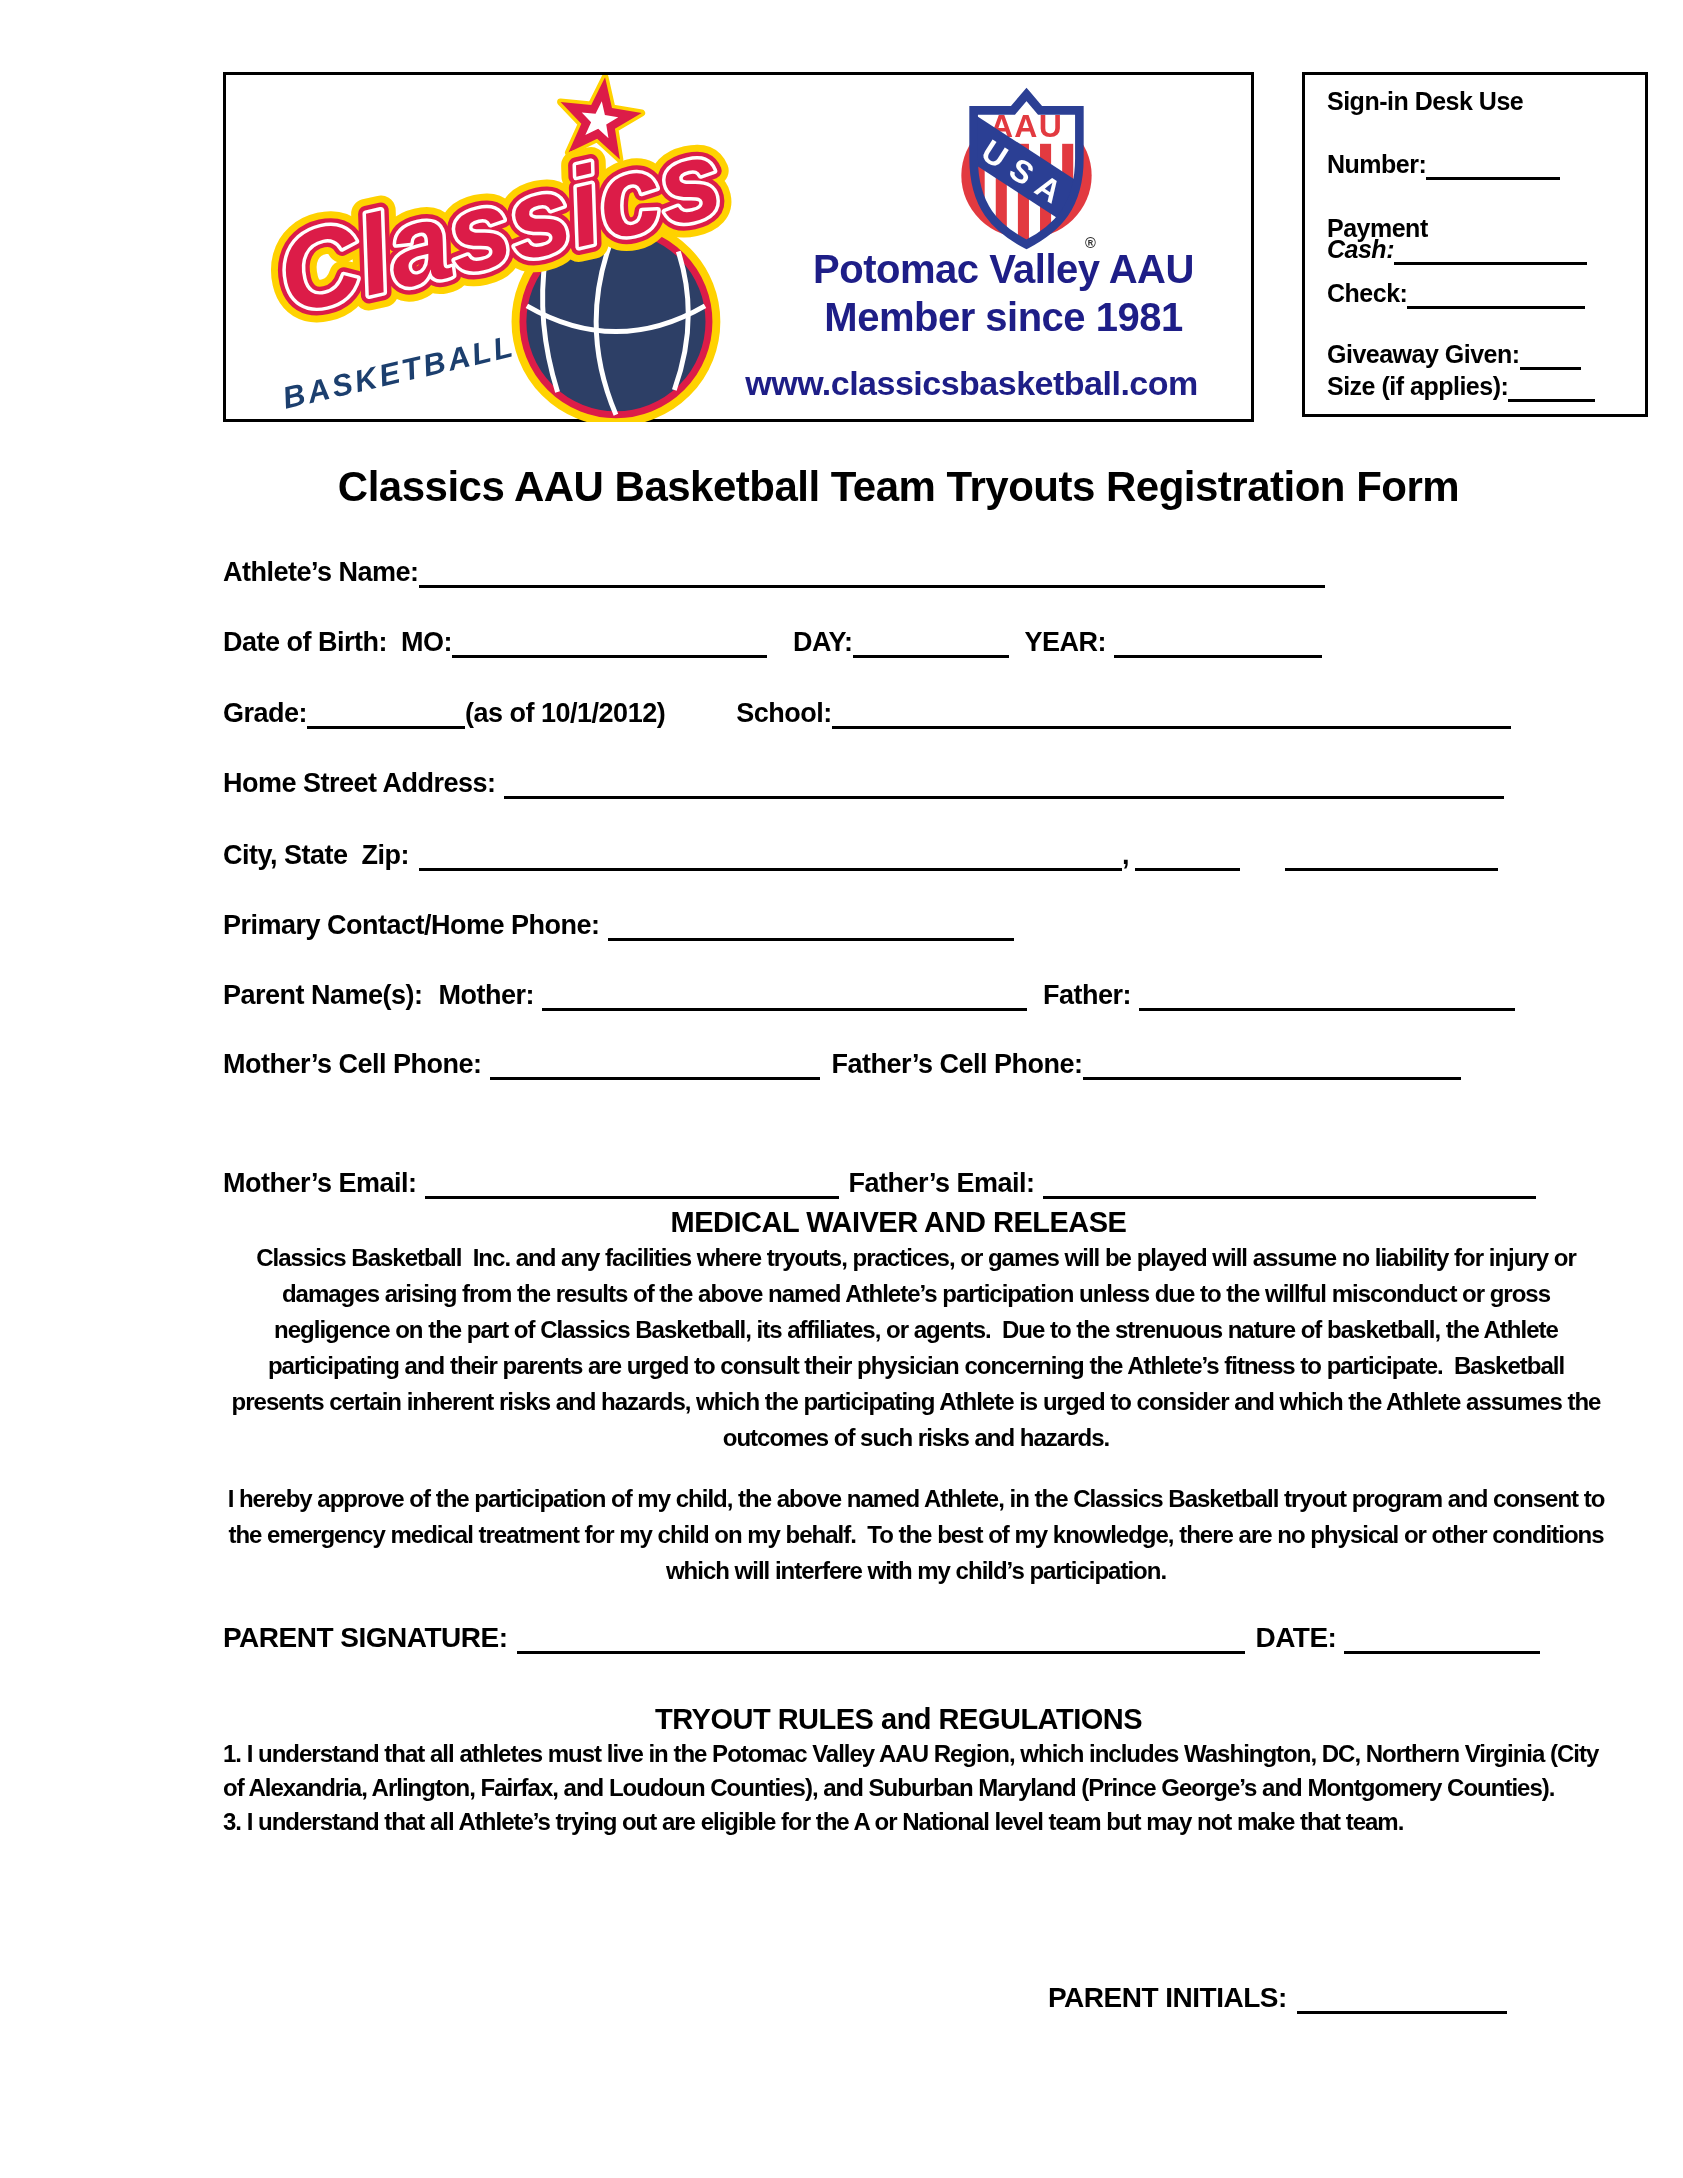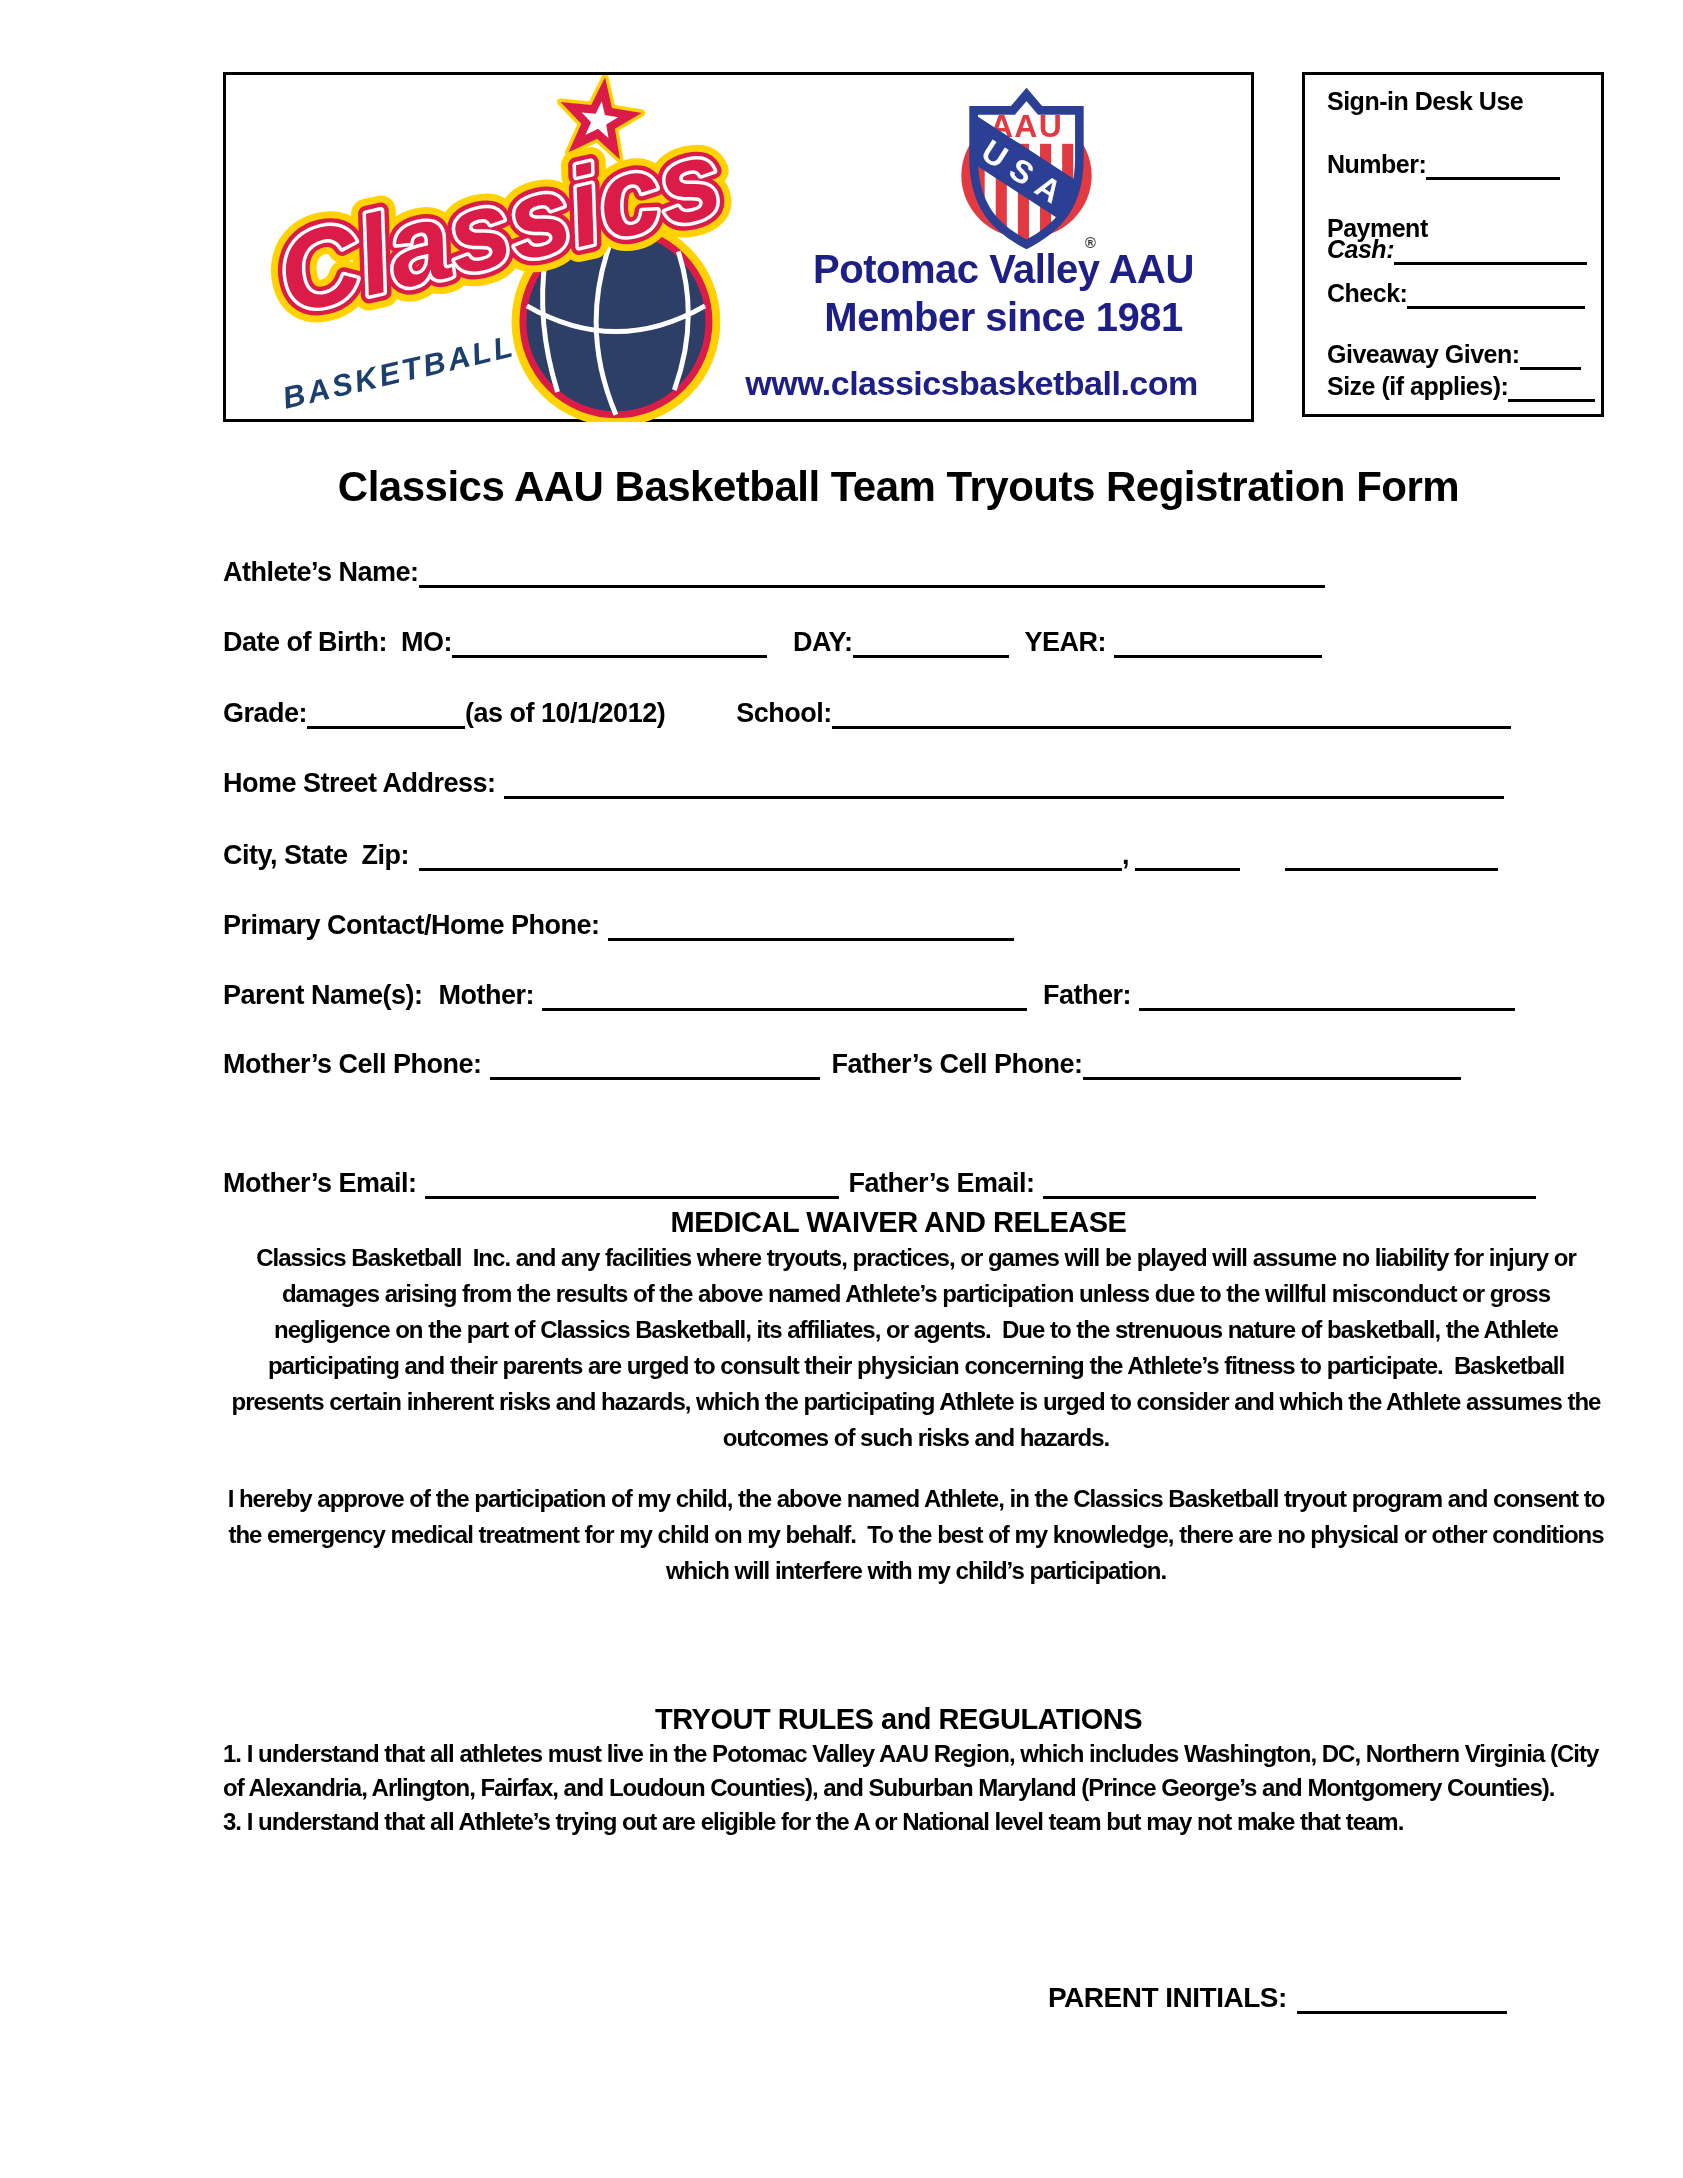--- a/index.html
+++ b/index.html
@@ -7,21 +7,21 @@
     position:relative;width:1683px;height:2178px;background:#ffffff;
     font-family:"Liberation Sans","DejaVu Sans",sans-serif;font-weight:bold;color:#000;
     overflow:hidden;
   }
   .abs{position:absolute;}
   .lbl{white-space:pre-wrap;}
   
   .fl{display:inline-block;height:2px;border-bottom:3px solid #000;vertical-align:-7px;}
   
   .hdr-box{left:223px;top:72px;width:1025px;height:344px;border:3px solid #000;}
-  .signin-box{left:1302px;top:72px;width:296px;height:339px;border:3px solid #000;font-size:25px;letter-spacing:-0.5px;}
+  .signin-box{left:1302px;top:72px;width:296px;height:339px;border:3px solid #000;font-size:25px;letter-spacing:-0.5px;padding-left:44px;}
   .signin-box .row{position:absolute;left:22px;white-space:nowrap;}
   .org{color:#1e1e87;text-align:center;line-height:48px;font-size:40px;letter-spacing:-0.5px;}
   .site{color:#1e1e87;text-align:center;font-size:34px;letter-spacing:-0.5px;}
   
   .title{left:223px;top:463px;width:1351px;text-align:center;font-size:42px;letter-spacing:-0.5px;white-space:nowrap;}
   .frow{left:223px;width:1406px;font-size:27px;letter-spacing:-0.5px;white-space:nowrap;}
   .sect-head{left:223px;width:1351px;text-align:center;font-size:29px;letter-spacing:-0.5px;}
   .para{left:223px;width:1386px;font-size:24px;letter-spacing:-1px;line-height:36px;text-align:center;}
   .rules{left:223px;width:1396px;font-size:24px;letter-spacing:-1px;line-height:34px;}
   .sig{font-size:28px;}
@@ -141,20 +141,23 @@
   </div>
 
   <div class="abs frow" style="top:1168px;">
     <span class="lbl">Mother’s Email:</span><span class="sp" style="width:8px"></span><span class="fl" style="width:414px"></span><span class="sp" style="width:10px"></span><span class="lbl">Father’s Email:</span><span class="sp" style="width:8px"></span><span class="fl" style="width:493px"></span>
   </div>
 
   <div class="abs sect-head" style="top:1206px;">MEDICAL WAIVER AND RELEASE</div>
   <div class="abs para lbl" style="top:1240px;">Classics Basketball  Inc. and any facilities where tryouts, practices, or games will be played will assume no liability for injury or damages arising from the results of the above named Athlete’s participation unless due to the willful misconduct or gross negligence on the part of Classics Basketball, its affiliates, or agents.  Due to the strenuous nature of basketball, the Athlete participating and their parents are urged to consult their physician concerning the Athlete’s fitness to participate.  Basketball presents certain inherent risks and hazards, which the participating Athlete is urged to consider and which the Athlete assumes the outcomes of such risks and hazards.</div>
   <div class="abs para lbl" style="top:1481px;">I hereby approve of the participation of my child, the above named Athlete, in the Classics Basketball tryout program and consent to the emergency medical treatment for my child on my behalf.  To the best of my knowledge, there are no physical or other conditions which will interfere with my child’s participation.</div>
 
+  <div class="abs frow sig" style="top:1622px;">
+    <span class="lbl">PARENT SIGNATURE:</span><span class="sp" style="width:10px"></span><span class="fl" style="width:728px"></span><span class="sp" style="width:10px"></span><span class="lbl">DATE:</span><span class="sp" style="width:8px"></span><span class="fl" style="width:196px"></span>
+  </div>
 
   <div class="abs sect-head" style="top:1703px;">TRYOUT RULES and REGULATIONS</div>
   <div class="abs rules" style="top:1737px;">
     <div class="lbl">1. I understand that all athletes must live in the Potomac Valley AAU Region, which includes Washington, DC, Northern Virginia (City of Alexandria, Arlington, Fairfax, and Loudoun Counties), and Suburban Maryland (Prince George’s and Montgomery Counties).</div>
     <div class="lbl">3. I understand that all Athlete’s trying out are eligible for the A or National level team but may not make that team.</div>
   </div>
 
   <div class="abs frow sig" style="top:1982px;">
     <span class="sp" style="width:825px"></span><span class="lbl">PARENT INITIALS:</span><span class="sp" style="width:10px"></span><span class="fl" style="width:210px"></span>
   </div>

